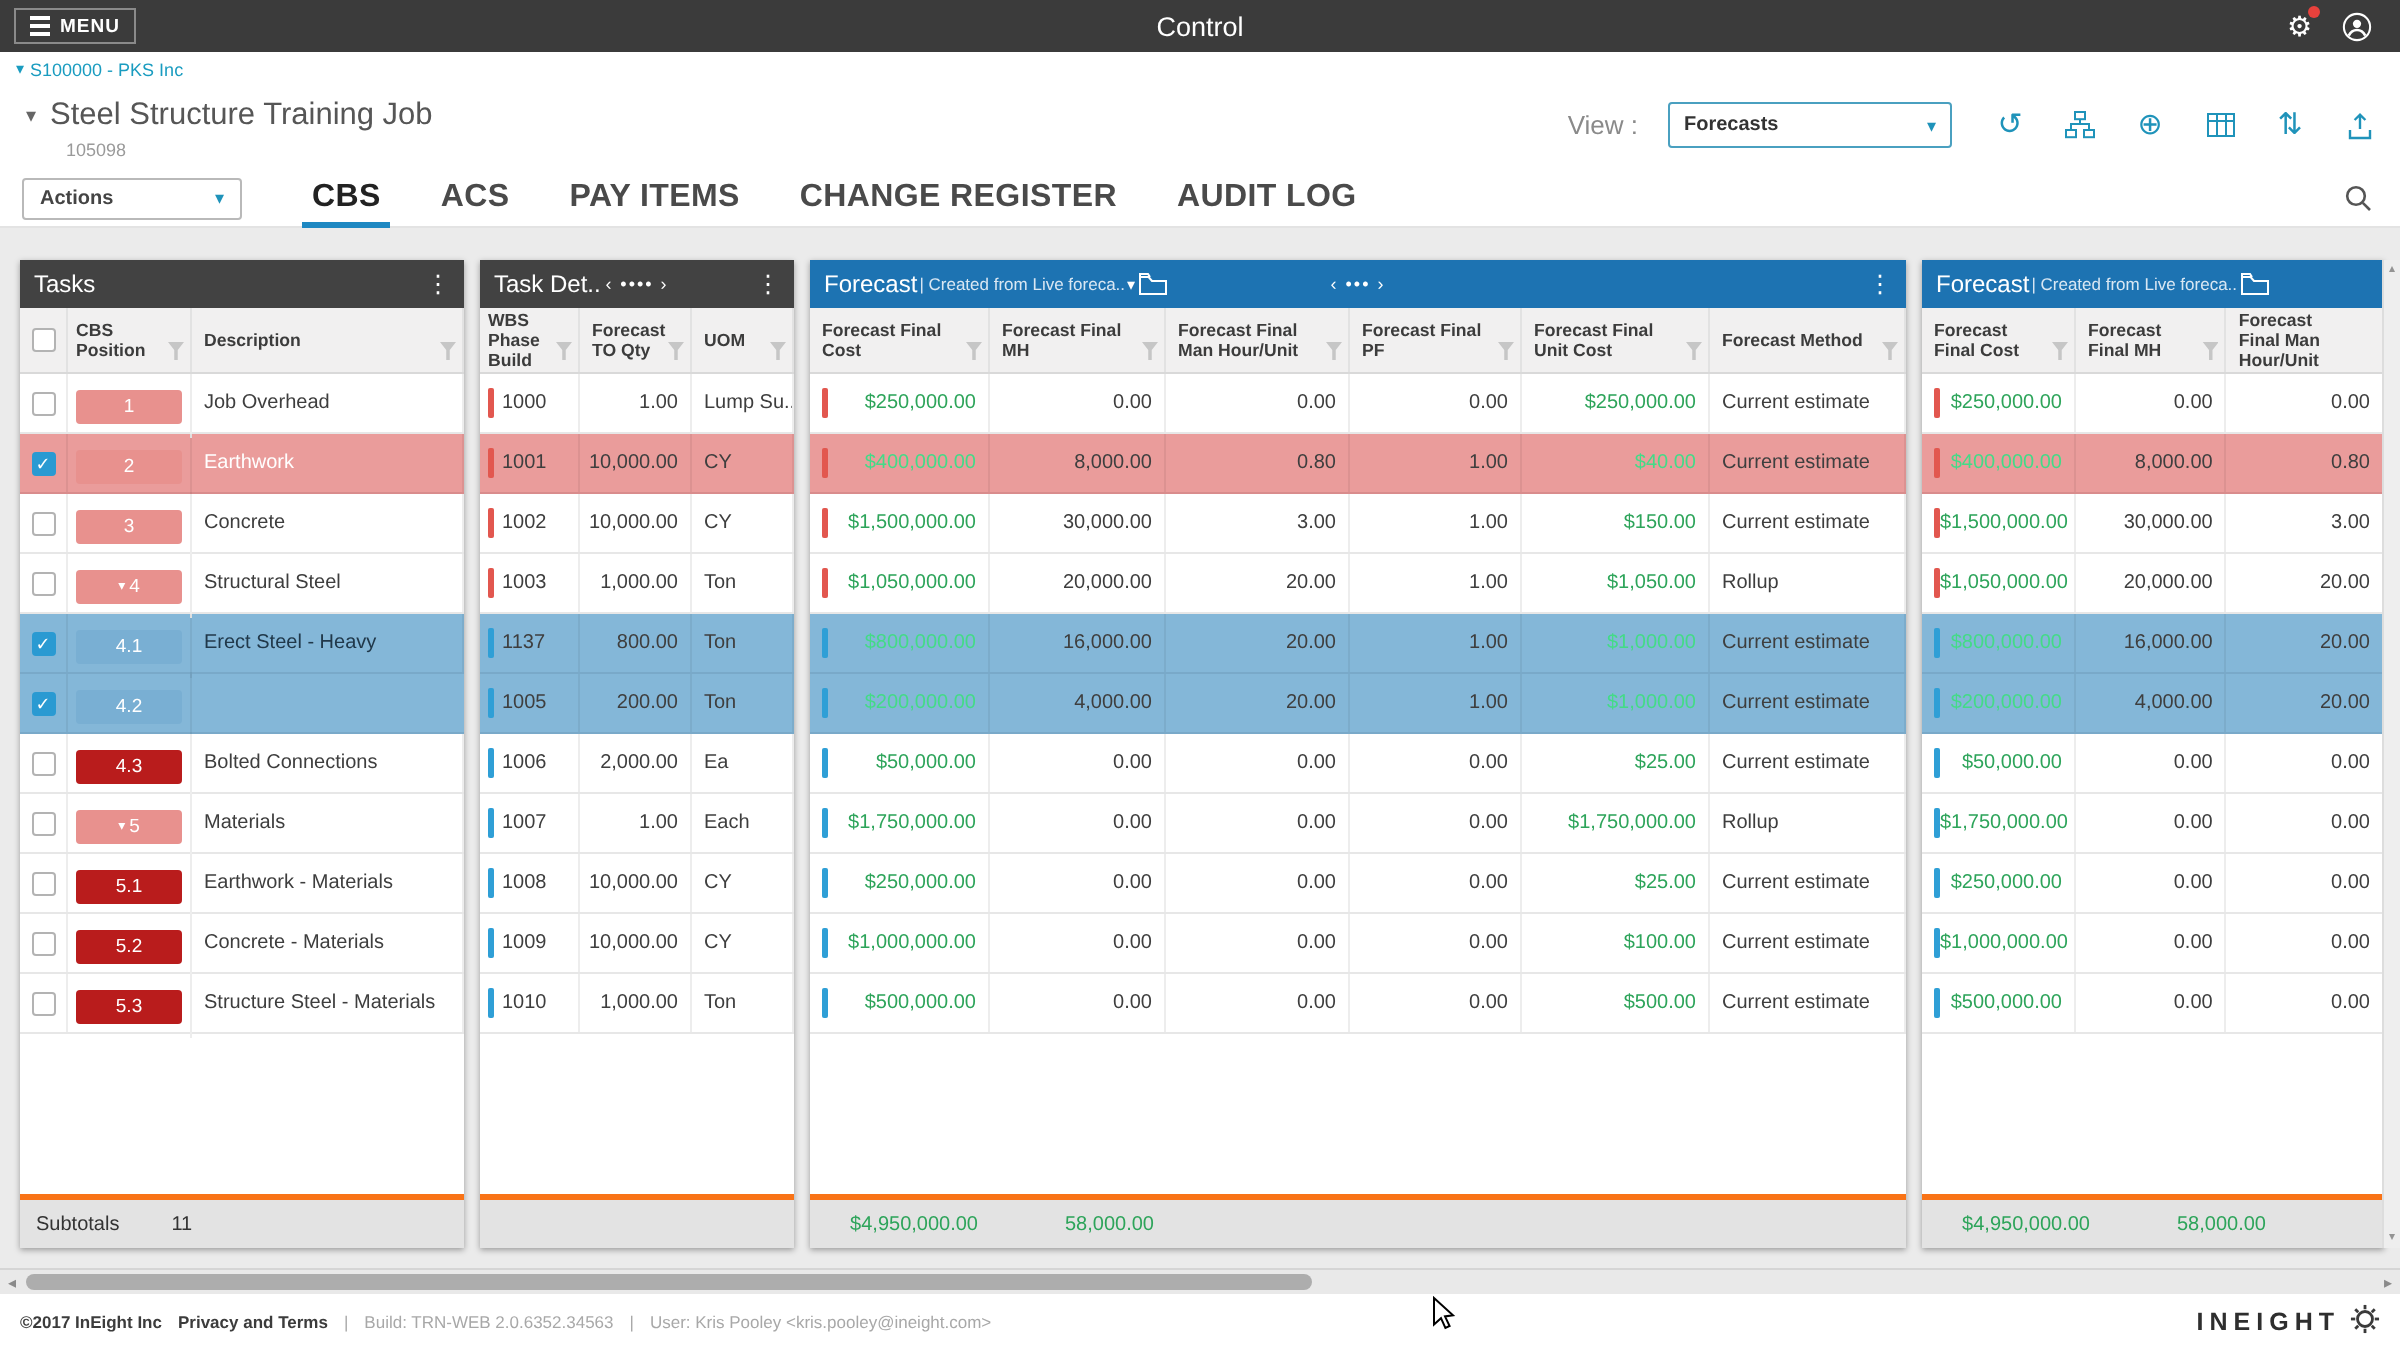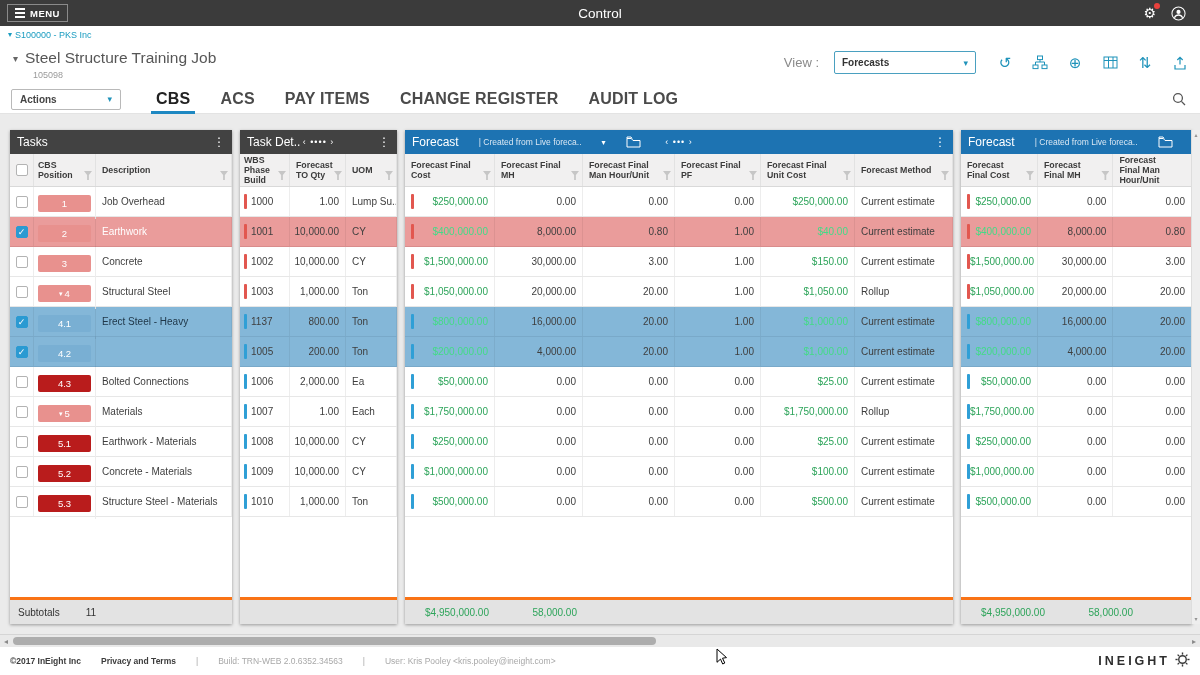--- a/index.html
+++ b/index.html
@@ -46,21 +46,21 @@
   .tab.active::after{content:"";position:absolute;left:10px;right:10px;bottom:0;height:3px;background:#1e88c2}
   .search-btn{margin-left:auto;margin-right:14px;cursor:pointer;display:flex}
 
   
   .content{position:absolute;top:114px;left:0;right:0;height:520px;background:#ebebeb}
   .panel{position:absolute;top:16px;height:494px;background:#fff;box-shadow:0 1px 3px rgba(0,0,0,.35);display:flex;flex-direction:column;overflow:hidden}
   .p-tasks{left:10px;width:222px}
   .p-detail{left:240px;width:157px}
   .p-f1{left:405px;width:548px}
   .p-f2{left:961px;width:231px}
-  .ptitle{position:relative;flex:none;height:24px;display:flex;align-items:center;color:#fff;padding:0 7px;gap:20px}
+  .ptitle{position:relative;flex:none;height:24px;display:flex;align-items:center;color:#fff;padding:0 7px;gap:1px}
   .ptitle.dark{background:#424242}
   .ptitle.blue{background:#1d73b2}
   .ptitle-text{font-size:12px;white-space:nowrap}
   .ptitle-sub{font-size:8.5px;color:#d9e7f3;white-space:nowrap}
   .ptitle-caret{font-size:8px;cursor:pointer}
   .pnav{position:absolute;left:0;right:0;text-align:center;font-size:9px;letter-spacing:1px;pointer-events:none}
   .kebab{margin-left:auto;font-size:12px;cursor:pointer;z-index:1}
   .folder-icon{display:flex;cursor:pointer;z-index:1}
 
   .phdr{flex:none;height:33px;display:flex;background:#f1f0f0;border-bottom:1px solid #d9d9d9}
@@ -114,21 +114,21 @@
   .vs-arrow{font-size:6px;color:#949494;cursor:pointer;line-height:1}
 
   
   .hscroll{position:absolute;top:634px;left:0;right:0;height:13px;background:#e9e9e9;border-top:1px solid #d5d5d5}
   .hs-arrow{position:absolute;top:0;width:12px;height:12px;display:flex;align-items:center;justify-content:center;font-size:8px;color:#8a8a8a;cursor:pointer}
   .hs-left{left:0}
   .hs-right{right:0}
   .hs-thumb{position:absolute;left:13px;top:2px;height:8px;width:643px;background:#adadad;border-radius:4px;cursor:pointer}
 
   
-  .footer{position:absolute;top:647px;left:0;right:0;height:28px;background:#fff;display:flex;align-items:center;padding:0 10px;font-size:8.5px;color:#a8a8a8;gap:20px}
+  .footer{position:absolute;top:647px;left:0;right:0;height:28px;background:#fff;display:flex;align-items:center;padding:0 10px;font-size:8.5px;color:#a8a8a8;gap:8px}
   .f-copy,.f-privacy{color:#3c3c3c;font-weight:bold}
   .f-brand{margin-left:auto;display:flex;align-items:center;gap:5px;color:#2e2e2e;font-size:12.5px;font-weight:bold;letter-spacing:3px}
   .cursor{position:absolute;left:716px;top:648px;z-index:50;pointer-events:none}
 </style>
 </head>
 <body>
 
 <div class="app">
 
   <div class="topbar">

